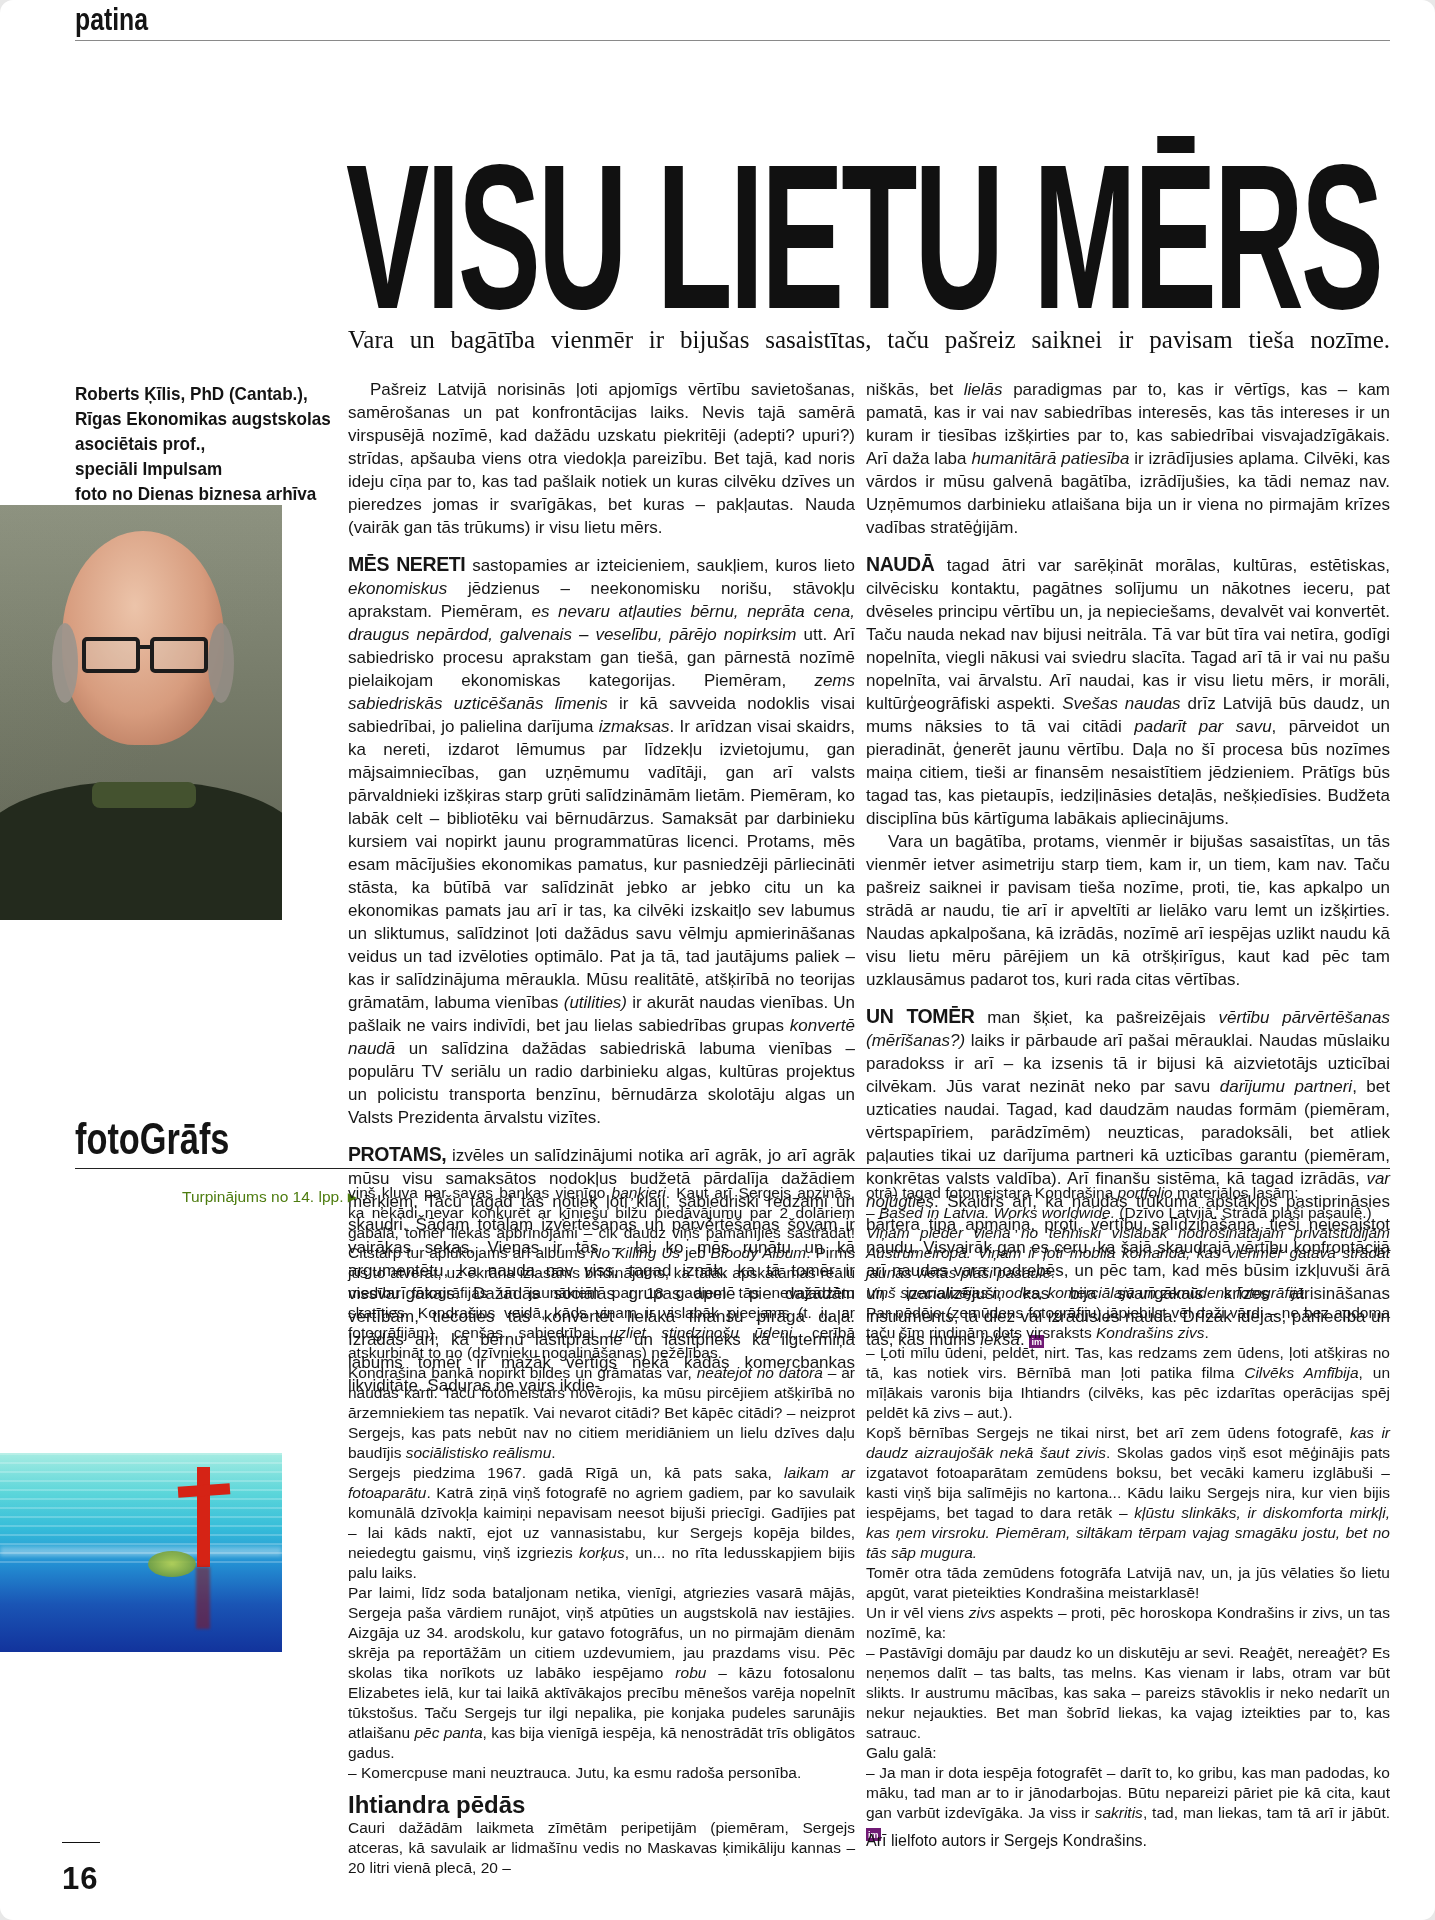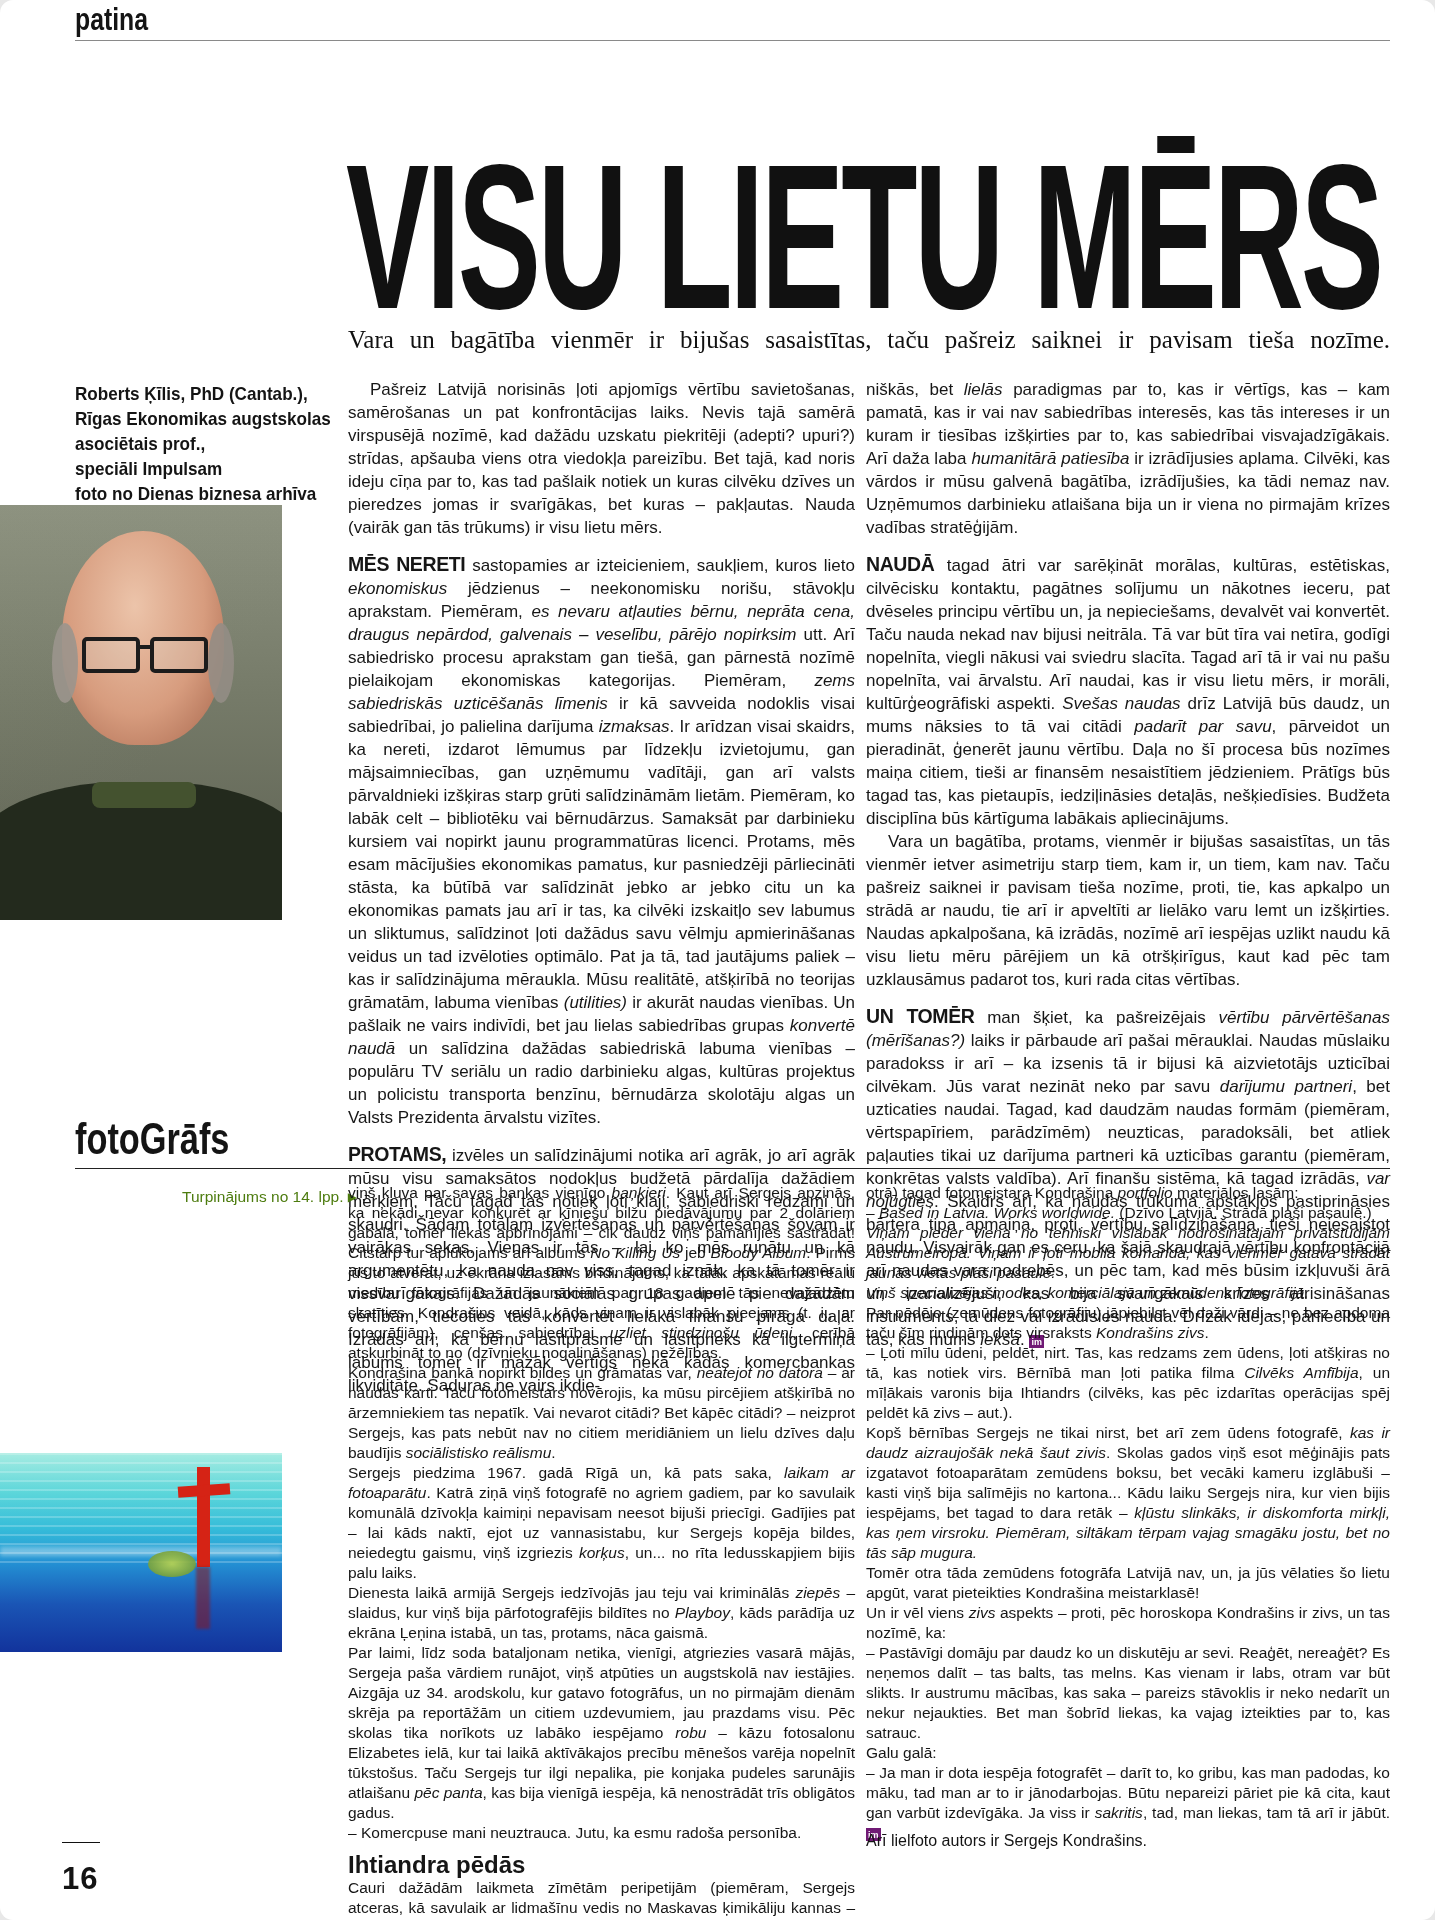--- a/index.html
+++ b/index.html
@@ -140,21 +140,20 @@
     <div class="sea-weed"></div>
     <div class="sea-pole"></div>
     <div class="sea-cross"></div>
     <div class="sea-reflect"></div>
   </div>
 
   <div class="smallcol" style="left:348px;top:1183px;">
     <p>viņš kļuva par savas bankas vienīgo <i>baņķieri</i>. Kaut arī Sergejs apzinās, ka nekādi nevar konkurēt ar ķīniešu bilžu piedāvājumu par 2 dolāriem gabalā, tomēr liekas apbrīnojami – cik daudz viņš pamanījies sastrādāt! Citstarp tur aplūkojams arī albums <i>No Killing Us</i> jeb <i>Bloody Album</i>. Pirms jūs to atverat, uz ekrāna izlasāms brīdinājums, ka tālāk apskatāmas reālu medību fotogrāfijas un jaunākiem par 18 gadiem tās nevajadzētu skatīties. Kondrašins veidā, kāds viņam ir vislabāk pieejams (t. i., ar fotogrāfijām), cenšas sabiedrībai <i>uzliet stindzinošu ūdeni</i>, cerībā atskurbināt to no (dzīvnieku nogalināšanas) nežēlības.</p>
     <p>Kondrašina bankā nopirkt bildes un grāmatas var, <i>neatejot no datora</i> – ar naudas karti. Taču fotomeistars novērojis, ka mūsu pircējiem atšķirībā no ārzemniekiem tas nepatīk. Vai nevarot citādi? Bet kāpēc citādi? – neizprot Sergejs, kas pats nebūt nav no citiem meridiāniem un lielu dzīves daļu baudījis <i>sociālistisko reālismu</i>.</p>
     <p>Sergejs piedzima 1967. gadā Rīgā un, kā pats saka, <i>laikam ar fotoaparātu</i>. Katrā ziņā viņš fotografē no agriem gadiem, par ko savulaik komunālā dzīvokļa kaimiņi nepavisam neesot bijuši priecīgi. Gadījies pat – lai kāds naktī, ejot uz vannasistabu, kur Sergejs kopēja bildes, neiedegtu gaismu, viņš izgriezis <i>korķus</i>, un... no rīta ledusskapjiem bijis palu laiks.</p>
-    <p>Dienesta laikā armijā Sergejs iedzīvojās jau teju vai kriminālās <i>ziepēs</i> – slaidus, kur viņš bija pārfotografējis bildītes no <i>Playboy</i>, kāds parādīja uz ekrāna Ļeņina istabā, un tas, protams, nāca gaismā.</p>
     <p>Par laimi, līdz soda bataljonam netika, vienīgi, atgriezies vasarā mājās, Sergeja paša vārdiem runājot, viņš atpūties un augstskolā nav iestājies. Aizgāja uz 34. arodskolu, kur gatavo fotogrāfus, un no pirmajām dienām skrēja pa reportāžām un citiem uzdevumiem, jau prazdams visu. Pēc skolas tika norīkots uz labāko iespējamo <i>robu</i> – kāzu fotosalonu Elizabetes ielā, kur tai laikā aktīvākajos precību mēnešos varēja nopelnīt tūkstošus. Taču Sergejs tur ilgi nepalika, pie konjaka pudeles sarunājis atlaišanu <i>pēc panta</i>, kas bija vienīgā iespēja, kā nenostrādāt trīs obligātos gadus.</p>
     <p>– Komercpuse mani neuztrauca. Jutu, ka esmu radoša personība.</p>
     <p class="subhead">Ihtiandra pēdās</p>
     <p>Cauri dažādām laikmeta zīmētām peripetijām (piemēram, Sergejs atceras, kā savulaik ar lidmašīnu vedis no Maskavas ķimikāliju kannas – 20 litri vienā plecā, 20 –</p>
   </div>
   <div class="smallcol" style="left:866px;top:1183px;width:524px;">
     <p>otrā) tagad fotomeistara Kondrašina <i>portfolio</i> materiālos lasām:</p>
     <p>– <i>Based in Latvia. Works worldwide.</i> (Dzīvo Latvijā. Strādā plaši pasaulē.)</p>
     <p><i>Viņam pieder viena no tehniski vislabāk nodrošinātajām privātstudijām Austrumeiropā. Viņam ir ļoti mobila komanda, kas vienmēr gatava strādāt jaunās vietās plaši pasaulē.</i></p>
     <p><i>Viņš specializējas modes, komerciālajā un zemūdens fotogrāfijā.</i></p>

